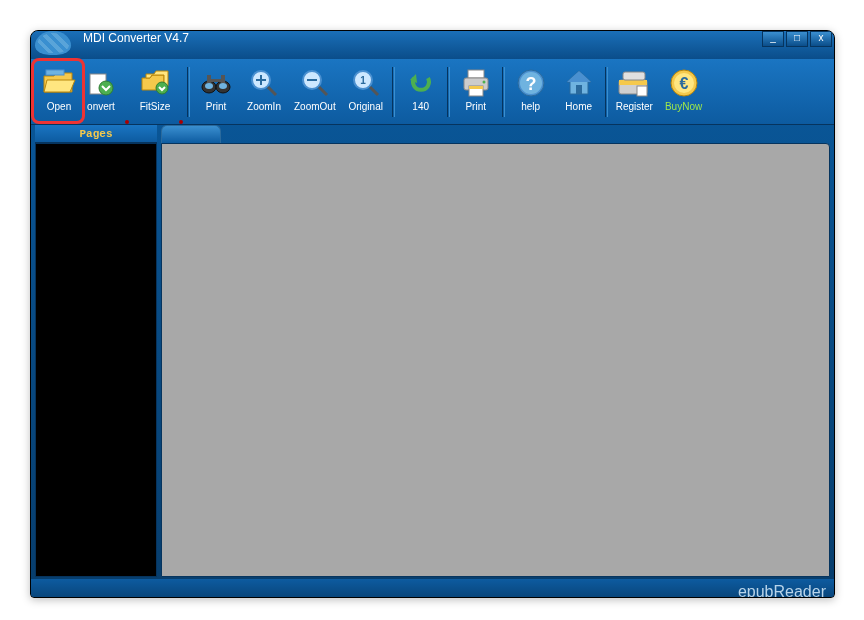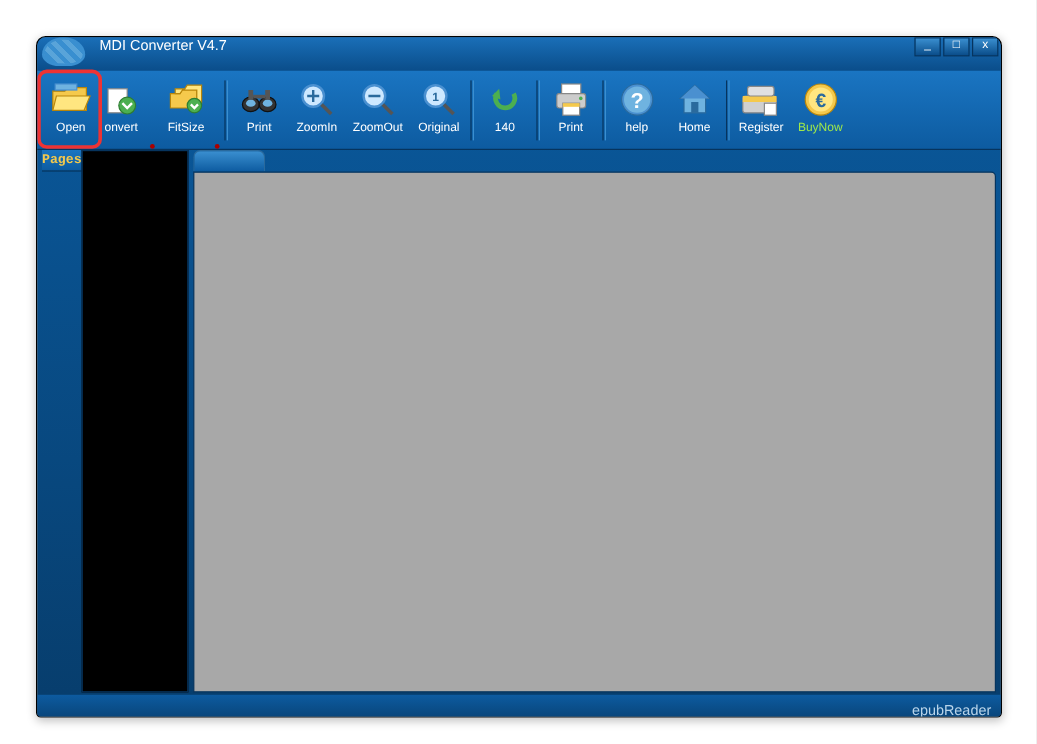--- a/index.html
+++ b/index.html
@@ -95,21 +95,21 @@
   z-index: 50;
 }
 
 .content {
   display: flex;
   height: calc(100% - 28px - 66px - 18px);
   padding: 0;
 }
 .sidebar {
   width: 128px;
-  display: flex; flex-direction: row;
+  display: flex; flex-direction: column;
   padding: 0 2px 2px 4px;
 }
 .pages-header {
   height: 18px;
   background: linear-gradient(to bottom, #1a75c2, #0d5ba0);
   color: #f5c94c;
   font-size: 11px; font-weight: bold;
   text-align: center; line-height: 18px;
   font-family: "Courier New", monospace;
   border-bottom: 1px solid #06345e;
@@ -135,21 +135,21 @@
   flex: 1;
   background: #a8a8a8;
   border: 1px solid #06345e;
   border-radius: 0 4px 0 0;
 }
 
 .statusbar {
   height: 26px;
   background: linear-gradient(to bottom, #0d5ba0, #073d6c);
   color: #b8d4ea;
-  font-size: 12px;
+  font-size: 16px;
   display: flex; justify-content: flex-end; align-items: center;
   padding-right: 8px;
 }
 
 .buynow { color: #9fe84a !important; }
 
 svg { display: block; }
 </style>
 </head>
 <body>

